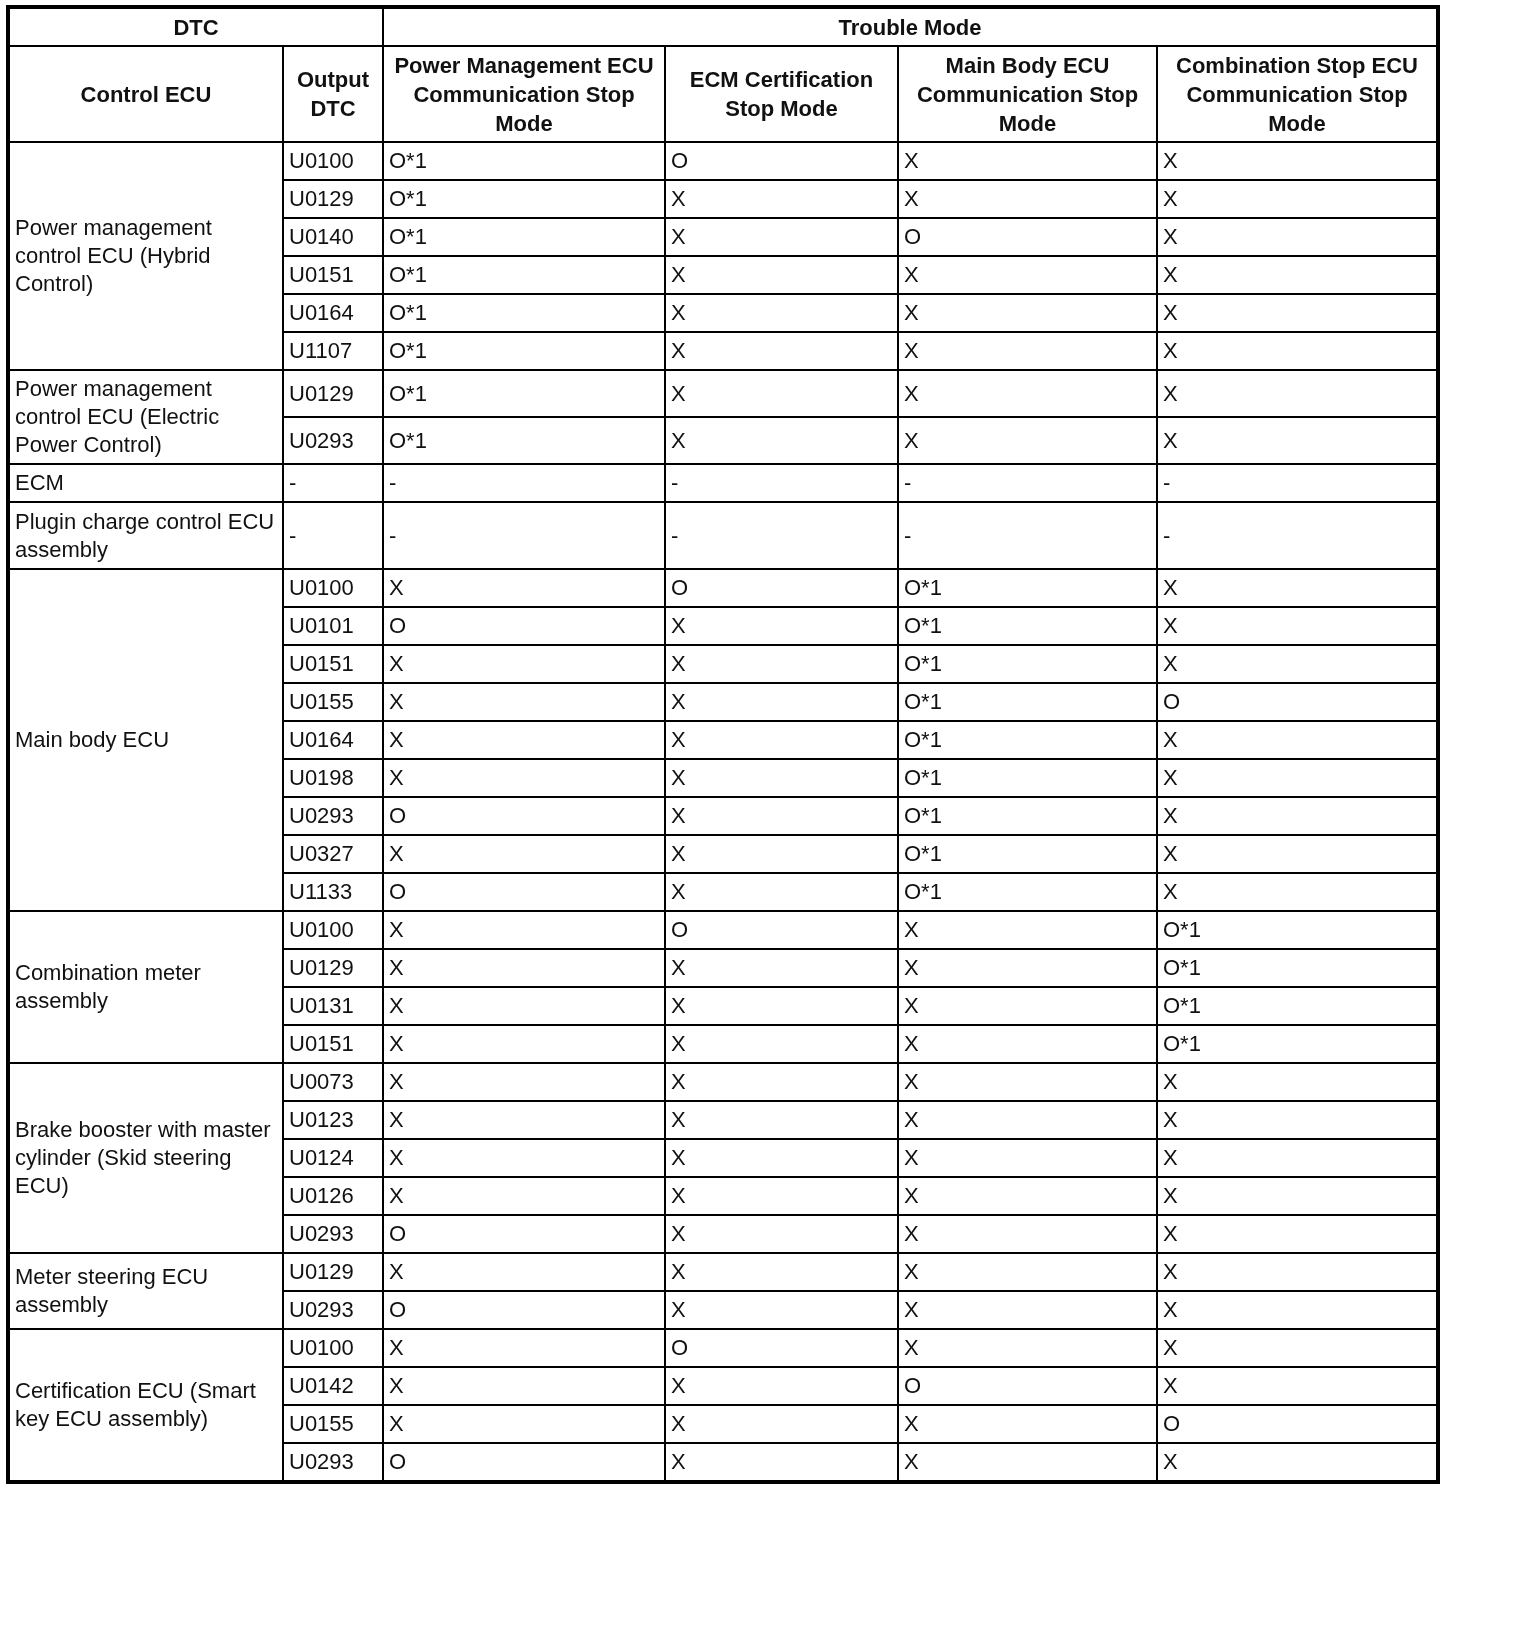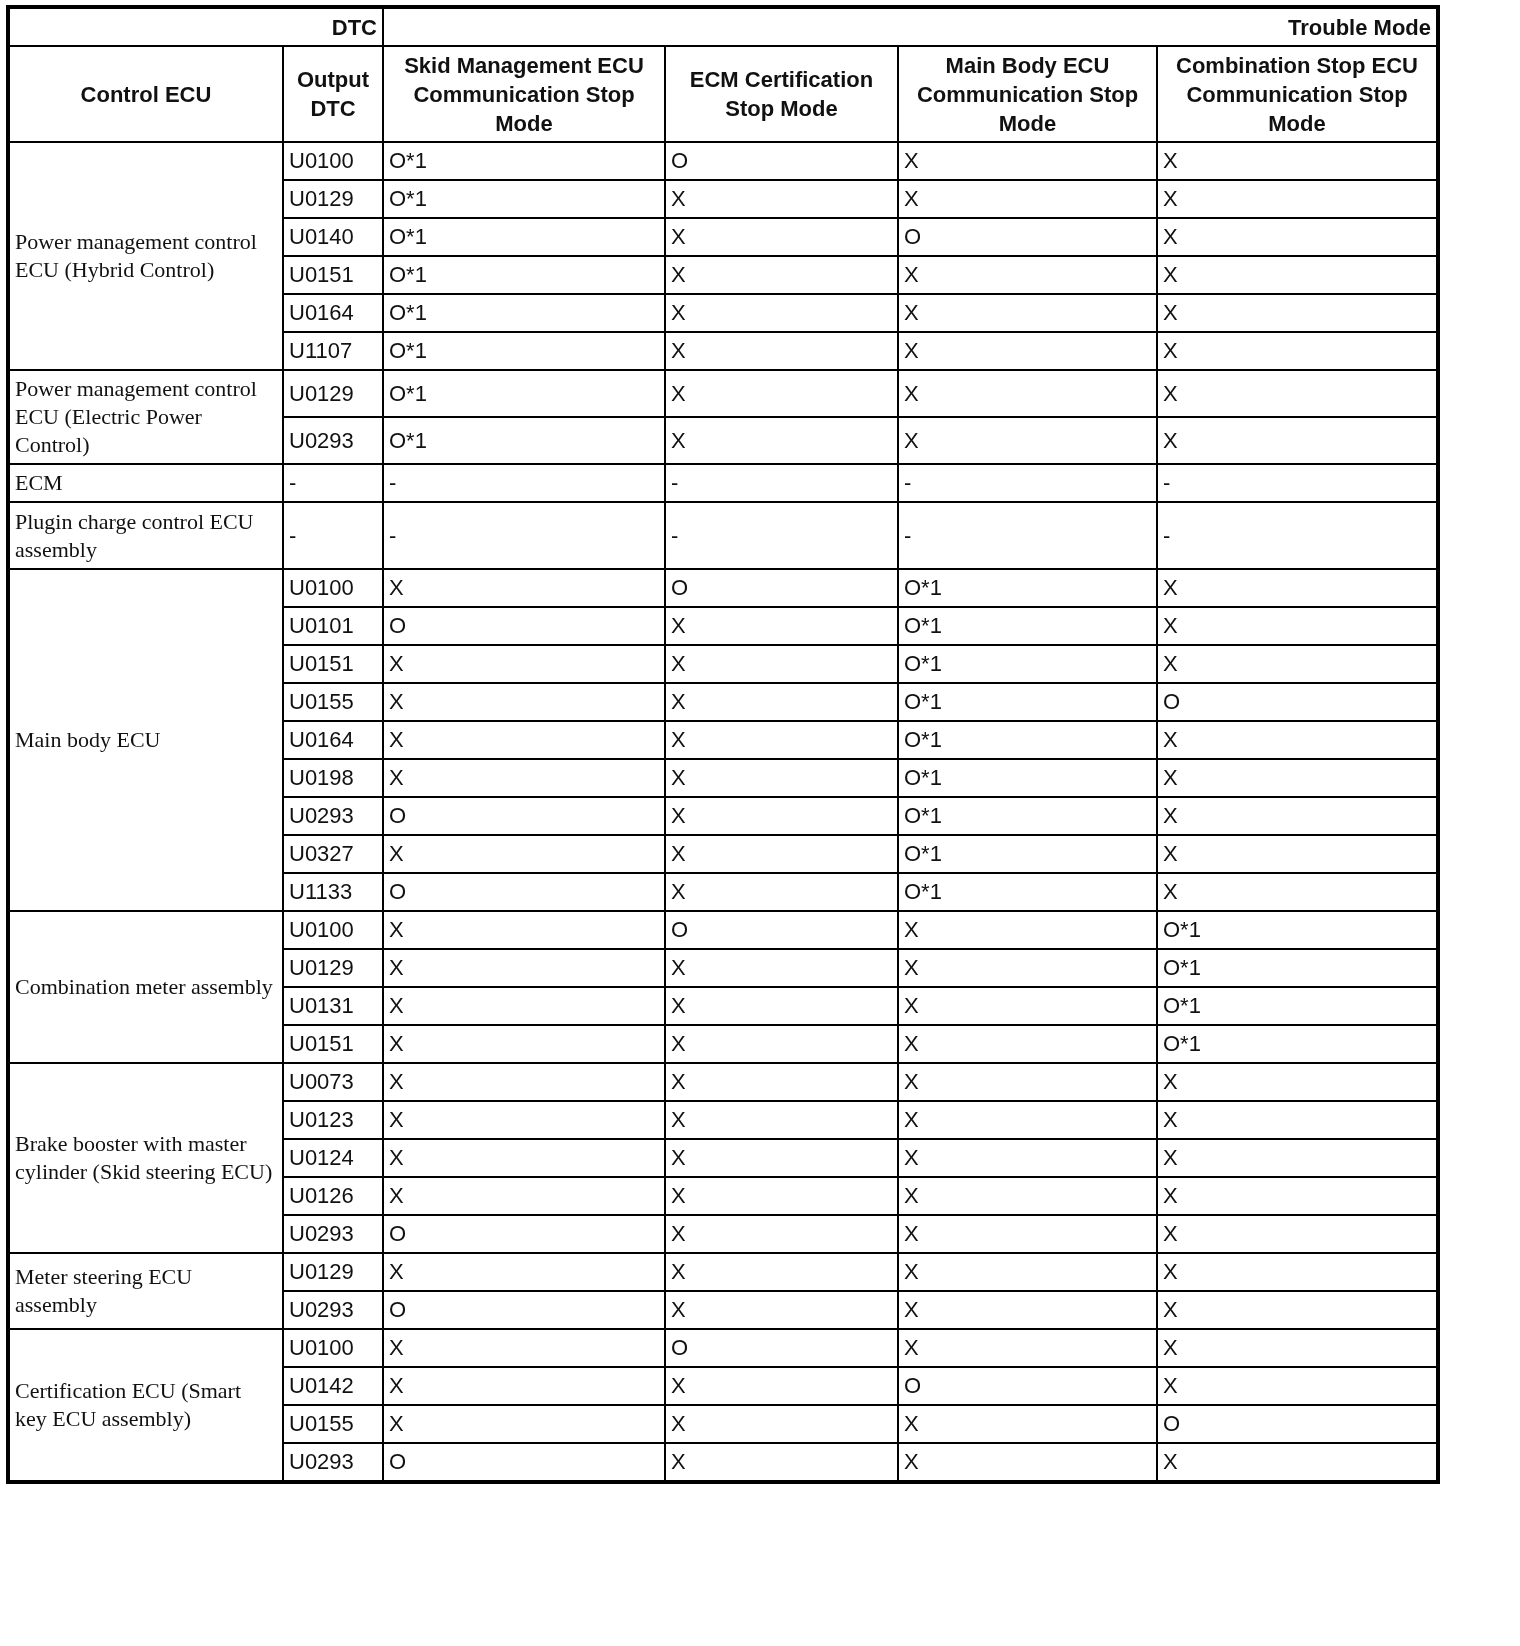--- a/index.html
+++ b/index.html
@@ -21,26 +21,26 @@
     vertical-align: middle;
     text-align: left;
     font-weight: normal;
   }
   table.dtc th {
     text-align: center;
     font-weight: bold;
     font-size: 22px;
     line-height: 29px;
   }
-  tr.h1 th { height: 36px; text-align: right; }
+  tr.h1 th { height: 36px; }
   tr.h2 th { height: 94px; }
   tr.r td { height: 36px; }
   tr.tall td { height: 45px; margin-top: 28px; }
   tr.plug td { height: 65px; }
-  td.ecu { line-height: 29px; font-family: Liberation Serif, serif; }
+  td.ecu { line-height: 29px; }
   col.c1 { width: 275px; } col.c2 { width: 100px; } col.c3 { width: 282px; }
   col.c4 { width: 233px; } col.c5 { width: 259px; } col.c6 { width: 281px; }
 </style>
 </head>
 <body>
 
 <table class="dtc">
   <colgroup>
     <col class="c1">
       <col class="c2">
@@ -50,21 +50,21 @@
       <col class="c6">
   </colgroup>
   <thead>
     <tr class="h1">
       <th colspan="2">DTC</th>
       <th colspan="4">Trouble Mode</th>
     </tr>
     <tr class="h2">
       <th>Control ECU</th>
       <th>Output DTC</th>
-      <th>Skid Management ECU Communication Stop Mode</th>
+      <th>Power Management ECU Communication Stop Mode</th>
       <th>ECM Certification Stop Mode</th>
       <th>Main Body ECU Communication Stop Mode</th>
       <th>Combination Stop ECU Communication Stop Mode</th>
     </tr>
   </thead>
   <tbody id="table-body">
       <tr class="r">
         <td class="ecu" rowspan="6">Power management control ECU (Hybrid Control)</td>
         <td>U0100</td>
         <td>O*1</td>

